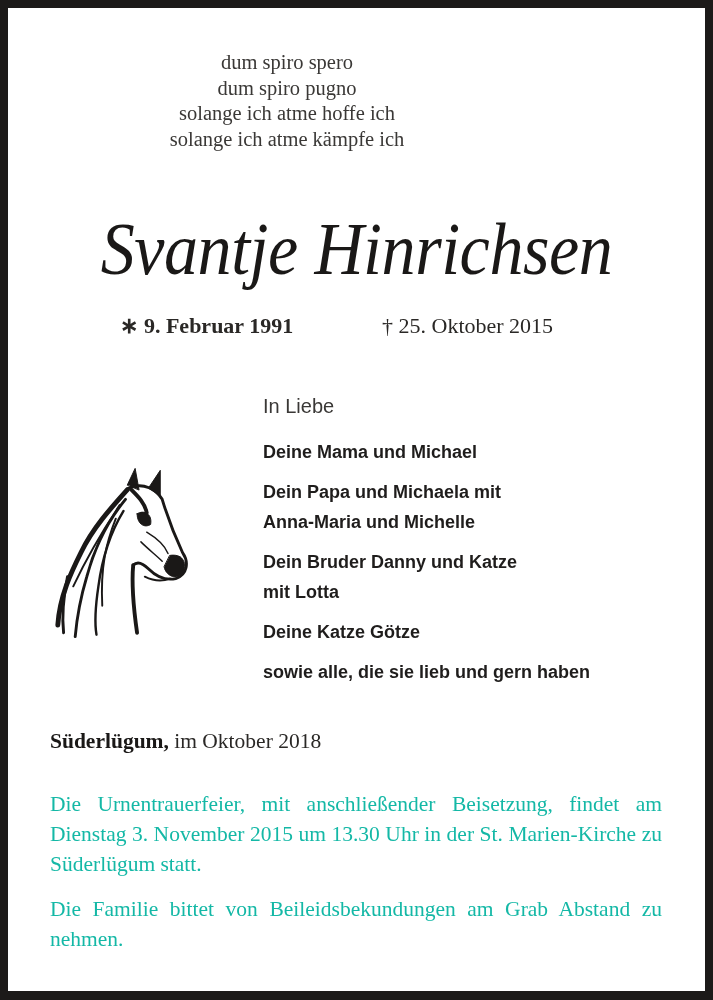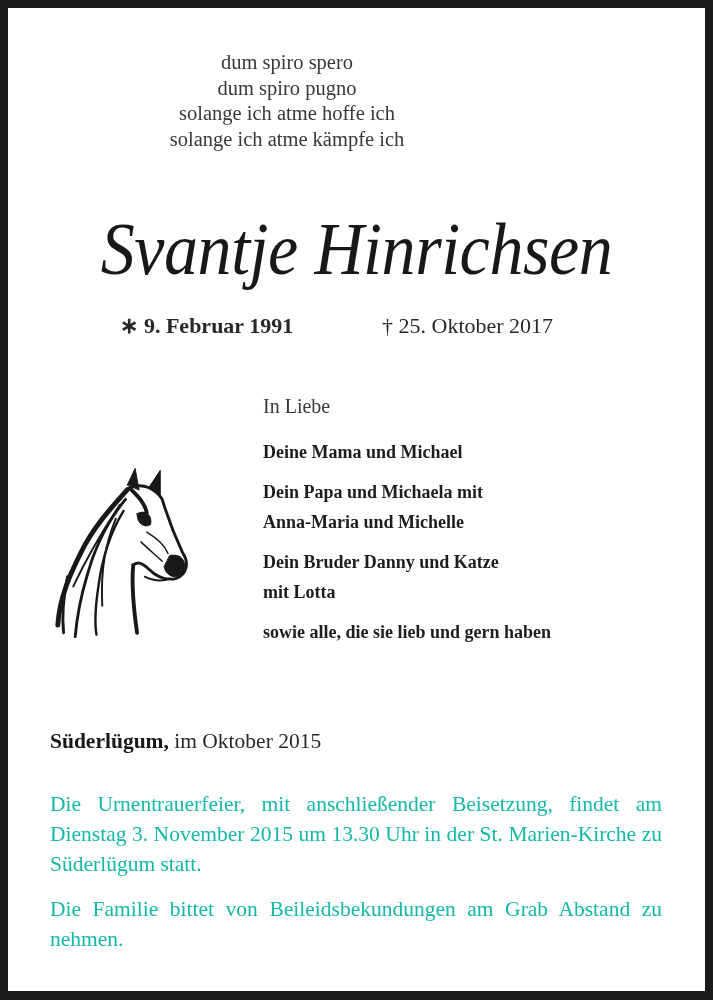--- a/index.html
+++ b/index.html
@@ -7,21 +7,21 @@
   .card { position:absolute; left:8px; top:8px; width:697px; height:983px; background:#ffffff; }
   .motto { position:absolute; left:0; width:574px; top:50px; text-align:center;
            font-family:"Liberation Serif", serif; font-size:20.5px; line-height:25.5px; color:#3a3836; }
   .name { position:absolute; left:0; width:713px; top:207px; text-align:center;
           font-family:"Liberation Serif", serif; font-style:italic; font-size:74px;
           color:#1a1817; letter-spacing:-0.5px; transform:scaleX(0.92); transform-origin:center; }
   .dates { position:absolute; top:313px; font-family:"Liberation Serif", serif; font-size:22px; color:#2a2826; }
   .born { left:120px;font-weight:bold; }
   .died { left:382px; }
   .horse { position:absolute; left:52px; top:460px; width:145px; height:185px; }
-  .family { position:absolute; left:263px; top:393px; font-family:Liberation Serif, serif; color:#1f1d1c; }
+  .family { position:absolute; left:263px; top:393px; font-family:Liberation Sans, sans-serif; color:#1f1d1c; }
   .in-liebe { font-size:20px; color:#3a3836; margin-bottom:18px; line-height:26px; }
   .member { font-size:18px; font-weight:bold; line-height:30px; margin-bottom:10px; white-space:pre-line; }
   .place { position:absolute; left:50px; top:729px; font-family:"Liberation Serif", serif; font-size:21.5px; color:#2a2826; }
   .place b { font-weight:bold; color:#1a1817; }
   .para { position:absolute; left:50px; width:612px; font-family:"Liberation Serif", serif;
           font-size:21.5px; line-height:30px; color:#14b8a6; text-align:justify; }
   .p1 { top:789px; }
   .p2 { top:894px; }
 </style>
 </head>
@@ -32,21 +32,21 @@
 <div class="motto">
   <div>dum spiro spero</div>
   <div>dum spiro pugno</div>
   <div>solange ich atme hoffe ich</div>
   <div>solange ich atme kämpfe ich</div>
 </div>
 
 <div class="name">Svantje Hinrichsen</div>
 
 <div class="dates born">∗ 9. Februar 1991</div>
-<div class="dates died">† 25. Oktober 2017</div>
+<div class="dates died">† 25. Oktober 2015</div>
 
 <svg class="horse" viewBox="0 0 150 190">
   <g fill="#1a1817" stroke="#1a1817" stroke-linecap="round" stroke-linejoin="round">
 
     <path d="M78 25 L86 8 L90 30 Z"></path>
     <path d="M100 28 L112 10 L112 36 Z"></path>
 
     <path d="M80 28 C95 22 108 30 114 40 C120 60 128 80 135 95 C142 105 140 118 128 122 C118 124 108 120 100 112 C94 106 88 104 84 108" fill="none" stroke-width="3"></path>
 
     <path d="M122 98 C134 96 140 104 136 116 C130 124 118 120 116 110 Z"></path>
@@ -70,19 +70,20 @@
   </g>
 </svg>
 
 <div class="family">
   <div class="in-liebe">In Liebe</div>
   <div class="member">Deine Mama und Michael</div>
   <div class="member">Dein Papa und Michaela mit
 Anna-Maria und Michelle</div>
   <div class="member">Dein Bruder Danny und Katze
 mit Lotta</div>
+  <div class="member">Deine Katze Götze</div>
   <div class="member">sowie alle, die sie lieb und gern haben</div>
 </div>
 
-<div class="place"><b>Süderlügum,</b><span> im Oktober 2015</span></div>
+<div class="place"><b>Süderlügum,</b><span> im Oktober 2018</span></div>
 
 <div class="para p1">Die Urnentrauerfeier, mit anschließender Beisetzung, findet am Dienstag 3. November 2015 um 13.30 Uhr in der St. Marien-Kirche zu Süderlügum statt.</div>
 <div class="para p2">Die Familie bittet von Beileidsbekundungen am Grab Abstand zu nehmen.</div>
 
 </body></html>

